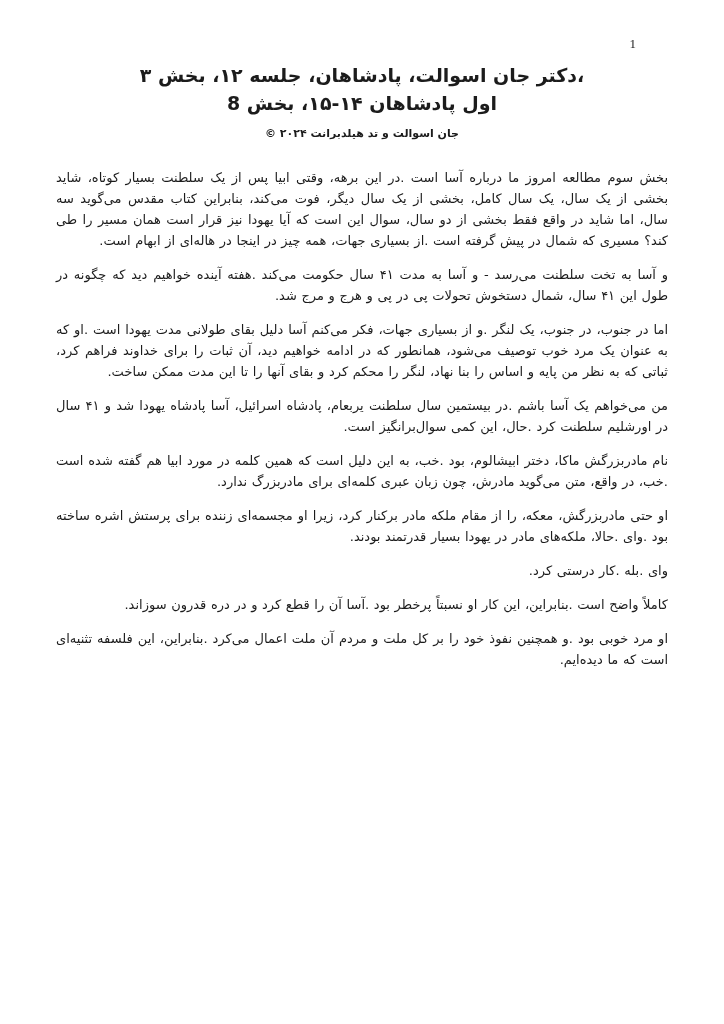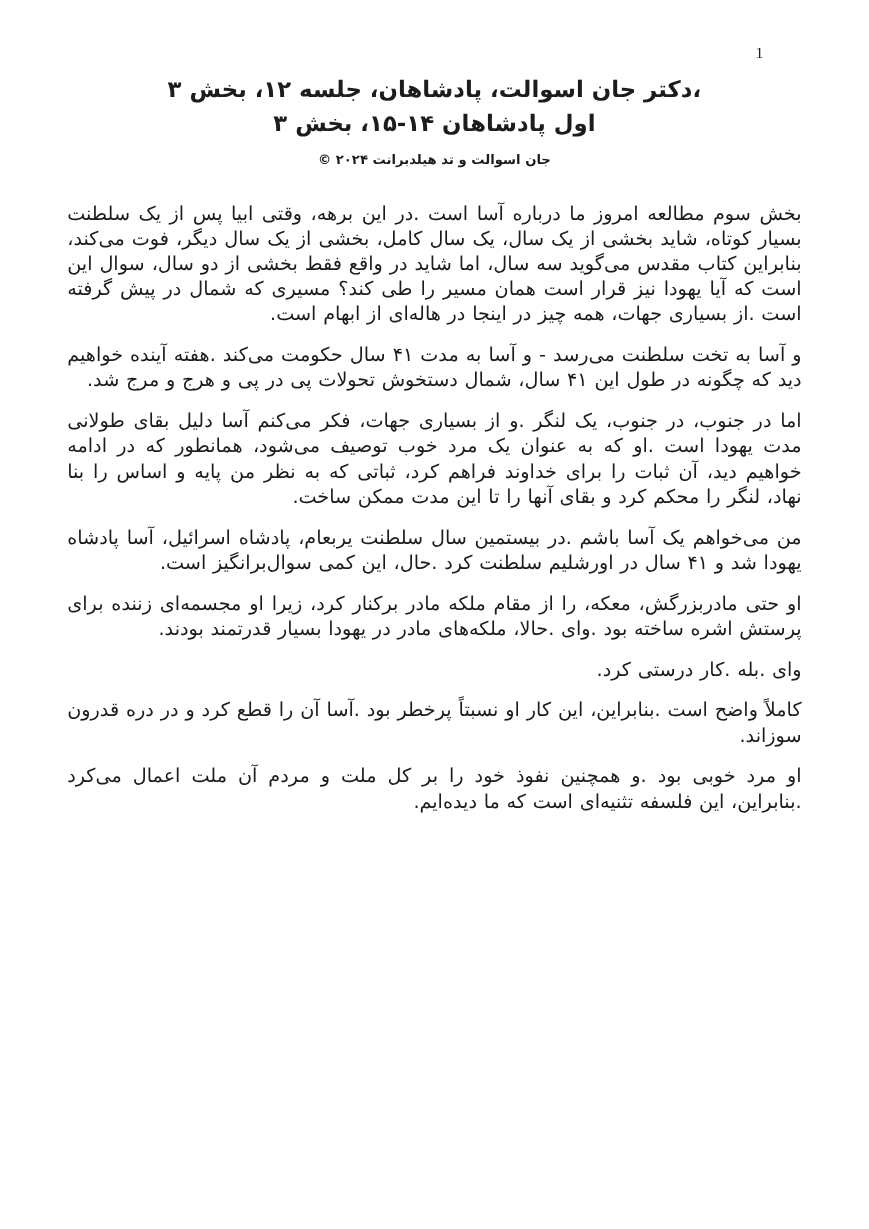--- a/index.html
+++ b/index.html
@@ -43,44 +43,45 @@
     font-weight: bold;
     line-height: 18px;
     margin-top: 8px;
     margin-bottom: 0;
   }
   .doc-body {
     direction: rtl;
     padding: 24px 56px 0 56px;
   }
   .doc-body p {
-    font-size: 16px;
+    font-size: 13px;
     line-height: 21px;
     text-align: justify;
     margin: 0 0 13px 0;
     word-spacing: 0.5px;
   }
 </style>
 </head>
 <body>
 
 <div class="page">
 
   <div class="page-number">1</div>
 
   <header class="doc-header">
     <h1 class="title-line">،دکتر جان اسوالت، پادشاهان، جلسه ۱۲، بخش ۳</h1>
-    <h1 class="title-line">اول پادشاهان ۱۴-۱۵، بخش ۳</h1>
+    <h1 class="title-line">اول پادشاهان ۱۴-۱۵، بخش 8</h1>
     <div class="copyright-line">جان اسوالت و تد هیلدبرانت ۲۰۲۴ ©</div>
   </header>
 
   <main class="doc-body">
     <p>بخش سوم مطالعه امروز ما درباره آسا است .در این برهه، وقتی ابیا پس از یک سلطنت بسیار کوتاه، شاید بخشی از یک سال، یک سال کامل، بخشی از یک سال دیگر، فوت می‌کند، بنابراین کتاب مقدس می‌گوید سه سال، اما شاید در واقع فقط بخشی از دو سال، سوال این است که آیا یهودا نیز قرار است همان مسیر را طی کند؟ مسیری که شمال در پیش گرفته است .از بسیاری جهات، همه چیز در اینجا در هاله‌ای از ابهام است.</p>
     <p>و آسا به تخت سلطنت می‌رسد - و آسا به مدت ۴۱ سال حکومت می‌کند .هفته آینده خواهیم دید که چگونه در طول این ۴۱ سال، شمال دستخوش تحولات پی در پی و هرج و مرج شد.</p>
     <p>اما در جنوب، در جنوب، یک لنگر .و از بسیاری جهات، فکر می‌کنم آسا دلیل بقای طولانی مدت یهودا است .او که به عنوان یک مرد خوب توصیف می‌شود، همانطور که در ادامه خواهیم دید، آن ثبات را برای خداوند فراهم کرد، ثباتی که به نظر من پایه و اساس را بنا نهاد، لنگر را محکم کرد و بقای آنها را تا این مدت ممکن ساخت.</p>
     <p>من می‌خواهم یک آسا باشم .در بیستمین سال سلطنت یربعام، پادشاه اسرائیل، آسا پادشاه یهودا شد و ۴۱ سال در اورشلیم سلطنت کرد .حال، این کمی سوال‌برانگیز است.</p>
+    <p>نام مادربزرگش ماکا، دختر ابیشالوم، بود .خب، به این دلیل است که همین کلمه در مورد ابیا هم گفته شده است .خب، در واقع، متن می‌گوید مادرش، چون زبان عبری کلمه‌ای برای مادربزرگ ندارد.</p>
     <p>او حتی مادربزرگش، معکه، را از مقام ملکه مادر برکنار کرد، زیرا او مجسمه‌ای زننده برای پرستش اشره ساخته بود .وای .حالا، ملکه‌های مادر در یهودا بسیار قدرتمند بودند.</p>
     <p>وای .بله .کار درستی کرد.</p>
     <p>کاملاً واضح است .بنابراین، این کار او نسبتاً پرخطر بود .آسا آن را قطع کرد و در دره قدرون سوزاند.</p>
     <p>او مرد خوبی بود .و همچنین نفوذ خود را بر کل ملت و مردم آن ملت اعمال می‌کرد .بنابراین، این فلسفه تثنیه‌ای است که ما دیده‌ایم.</p>
   </main>
 
 </div>
 
 </body></html>

